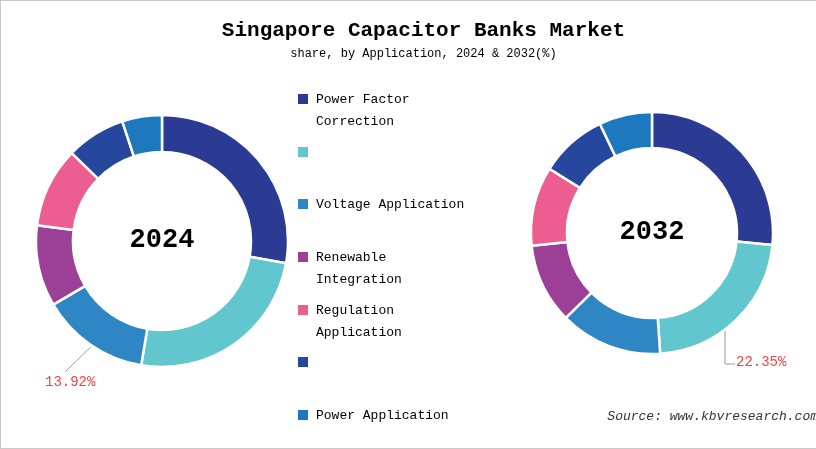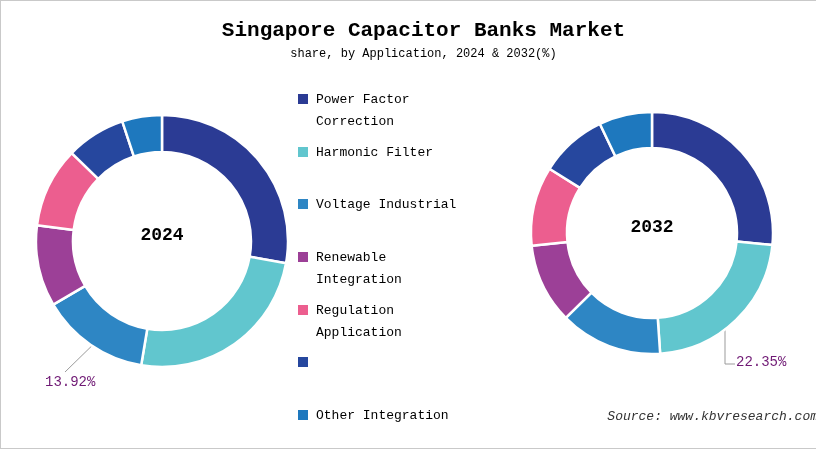--- a/index.html
+++ b/index.html
@@ -14,34 +14,34 @@
   }
   .subtitle{
     position:absolute; left:0; top:46px; width:100%;
     text-align:center; font-size:12px; font-weight:400;
   }
   .chart-svg{position:absolute; top:75px;}
   #svg2024{left:0;}
   #svg2032{left:490px;}
   .center-label{
     position:absolute; width:120px; text-align:center;
-    font-size:18px; font-weight:bold;
+    font-size:27px; font-weight:bold;
   }
   #label2024{left:101px; top:224px;}
   #label2032{left:591px; top:216px;}
   .legend{position:absolute; left:297px; top:88px; width:188px;}
   .legend-row{height:52.7px; display:flex; align-items:flex-start;}
   .legend-marker{
     width:10px; height:10px; margin:5px 8px 0 0; flex:0 0 10px;
   }
   .legend-label{
     font-size:13px; line-height:22px; white-space:pre-line;
   }
   .callout{
-    position:absolute; font-size:14px; color:#701a75;
+    position:absolute; font-size:14px; color:#ef4444;
   }
   #callout2024{left:44px; top:373px;}
   #callout2032{left:735px; top:353px;}
   .source{
     position:absolute; right:28px; top:408px;
     font-size:13px; font-style:italic; color:#333;
   }
 </style>
 </head>
 <body>
@@ -78,39 +78,38 @@
   <div id="callout2032" class="callout">22.35%</div>
 
   <div class="legend">
     <div class="legend-row">
       <span class="legend-marker" style="background: rgb(43, 59, 148);"></span>
       <span class="legend-label">Power Factor
 Correction</span>
     </div>
     <div class="legend-row">
       <span class="legend-marker" style="background: rgb(97, 198, 206);"></span>
-      <span class="legend-label">Harmonic Filter</span>
     </div>
     <div class="legend-row">
       <span class="legend-marker" style="background: rgb(46, 134, 196);"></span>
-      <span class="legend-label">Voltage Industrial</span>
+      <span class="legend-label">Voltage Application</span>
     </div>
     <div class="legend-row">
       <span class="legend-marker" style="background: rgb(156, 64, 151);"></span>
       <span class="legend-label">Renewable
 Integration</span>
     </div>
     <div class="legend-row">
       <span class="legend-marker" style="background: rgb(236, 94, 143);"></span>
       <span class="legend-label">Regulation Application</span>
     </div>
     <div class="legend-row">
       <span class="legend-marker" style="background: rgb(38, 71, 158);"></span>
     </div>
     <div class="legend-row">
       <span class="legend-marker" style="background: rgb(30, 120, 190);"></span>
-      <span class="legend-label">Other Integration</span>
+      <span class="legend-label">Power Application</span>
     </div>
   </div>
 
   <div class="source">Source: www.kbvresearch.com</div>
 
 </div>
 
 </body></html>

